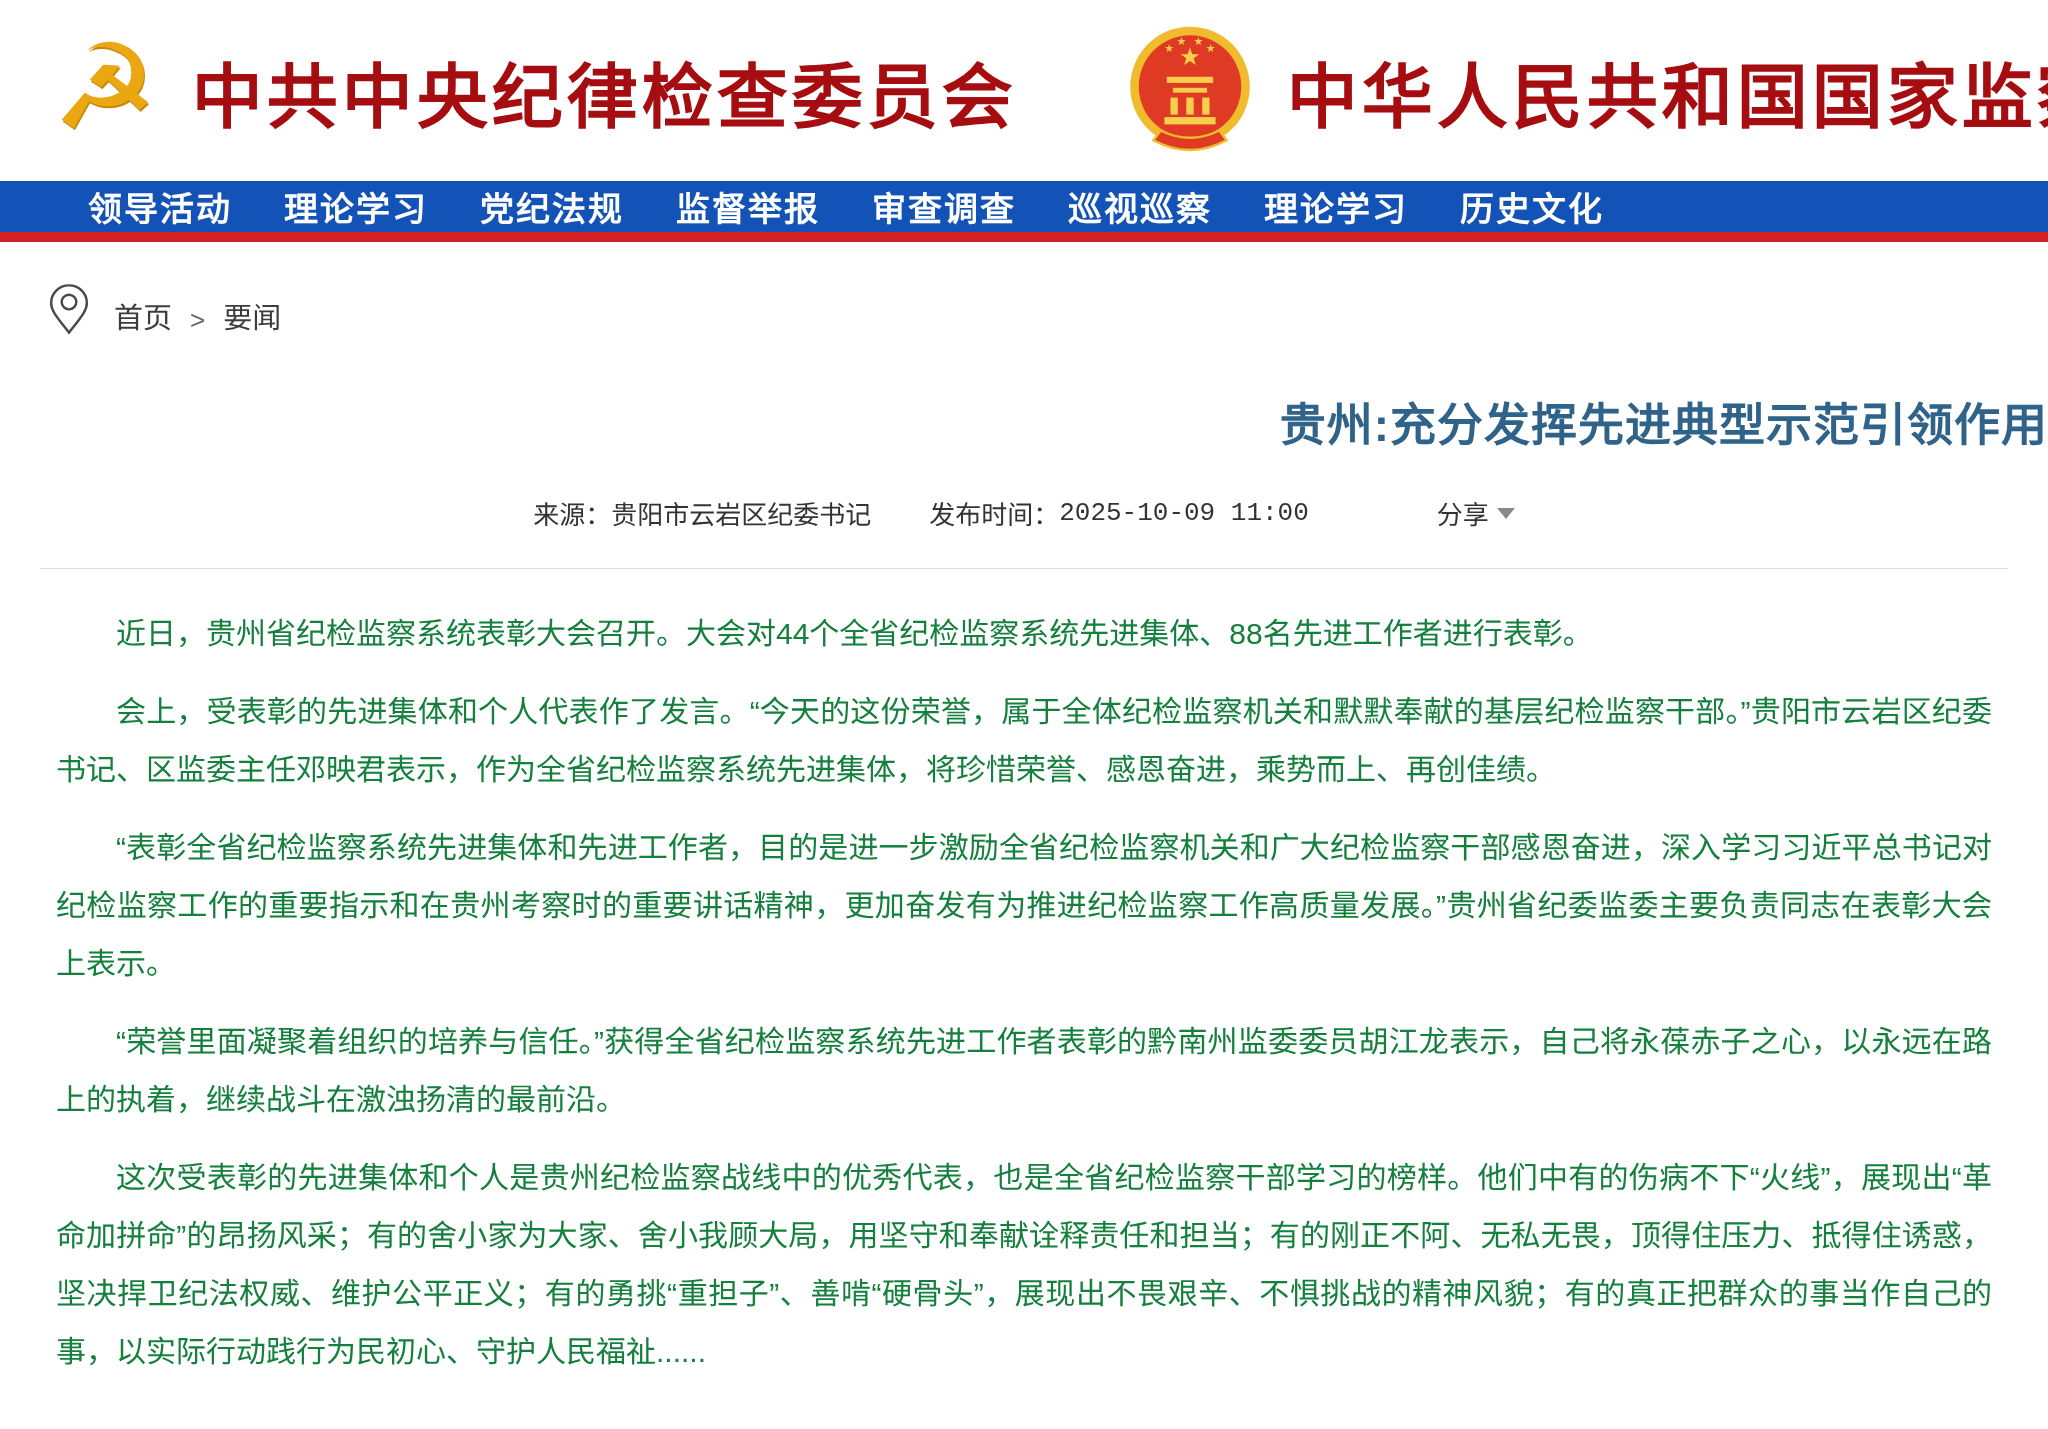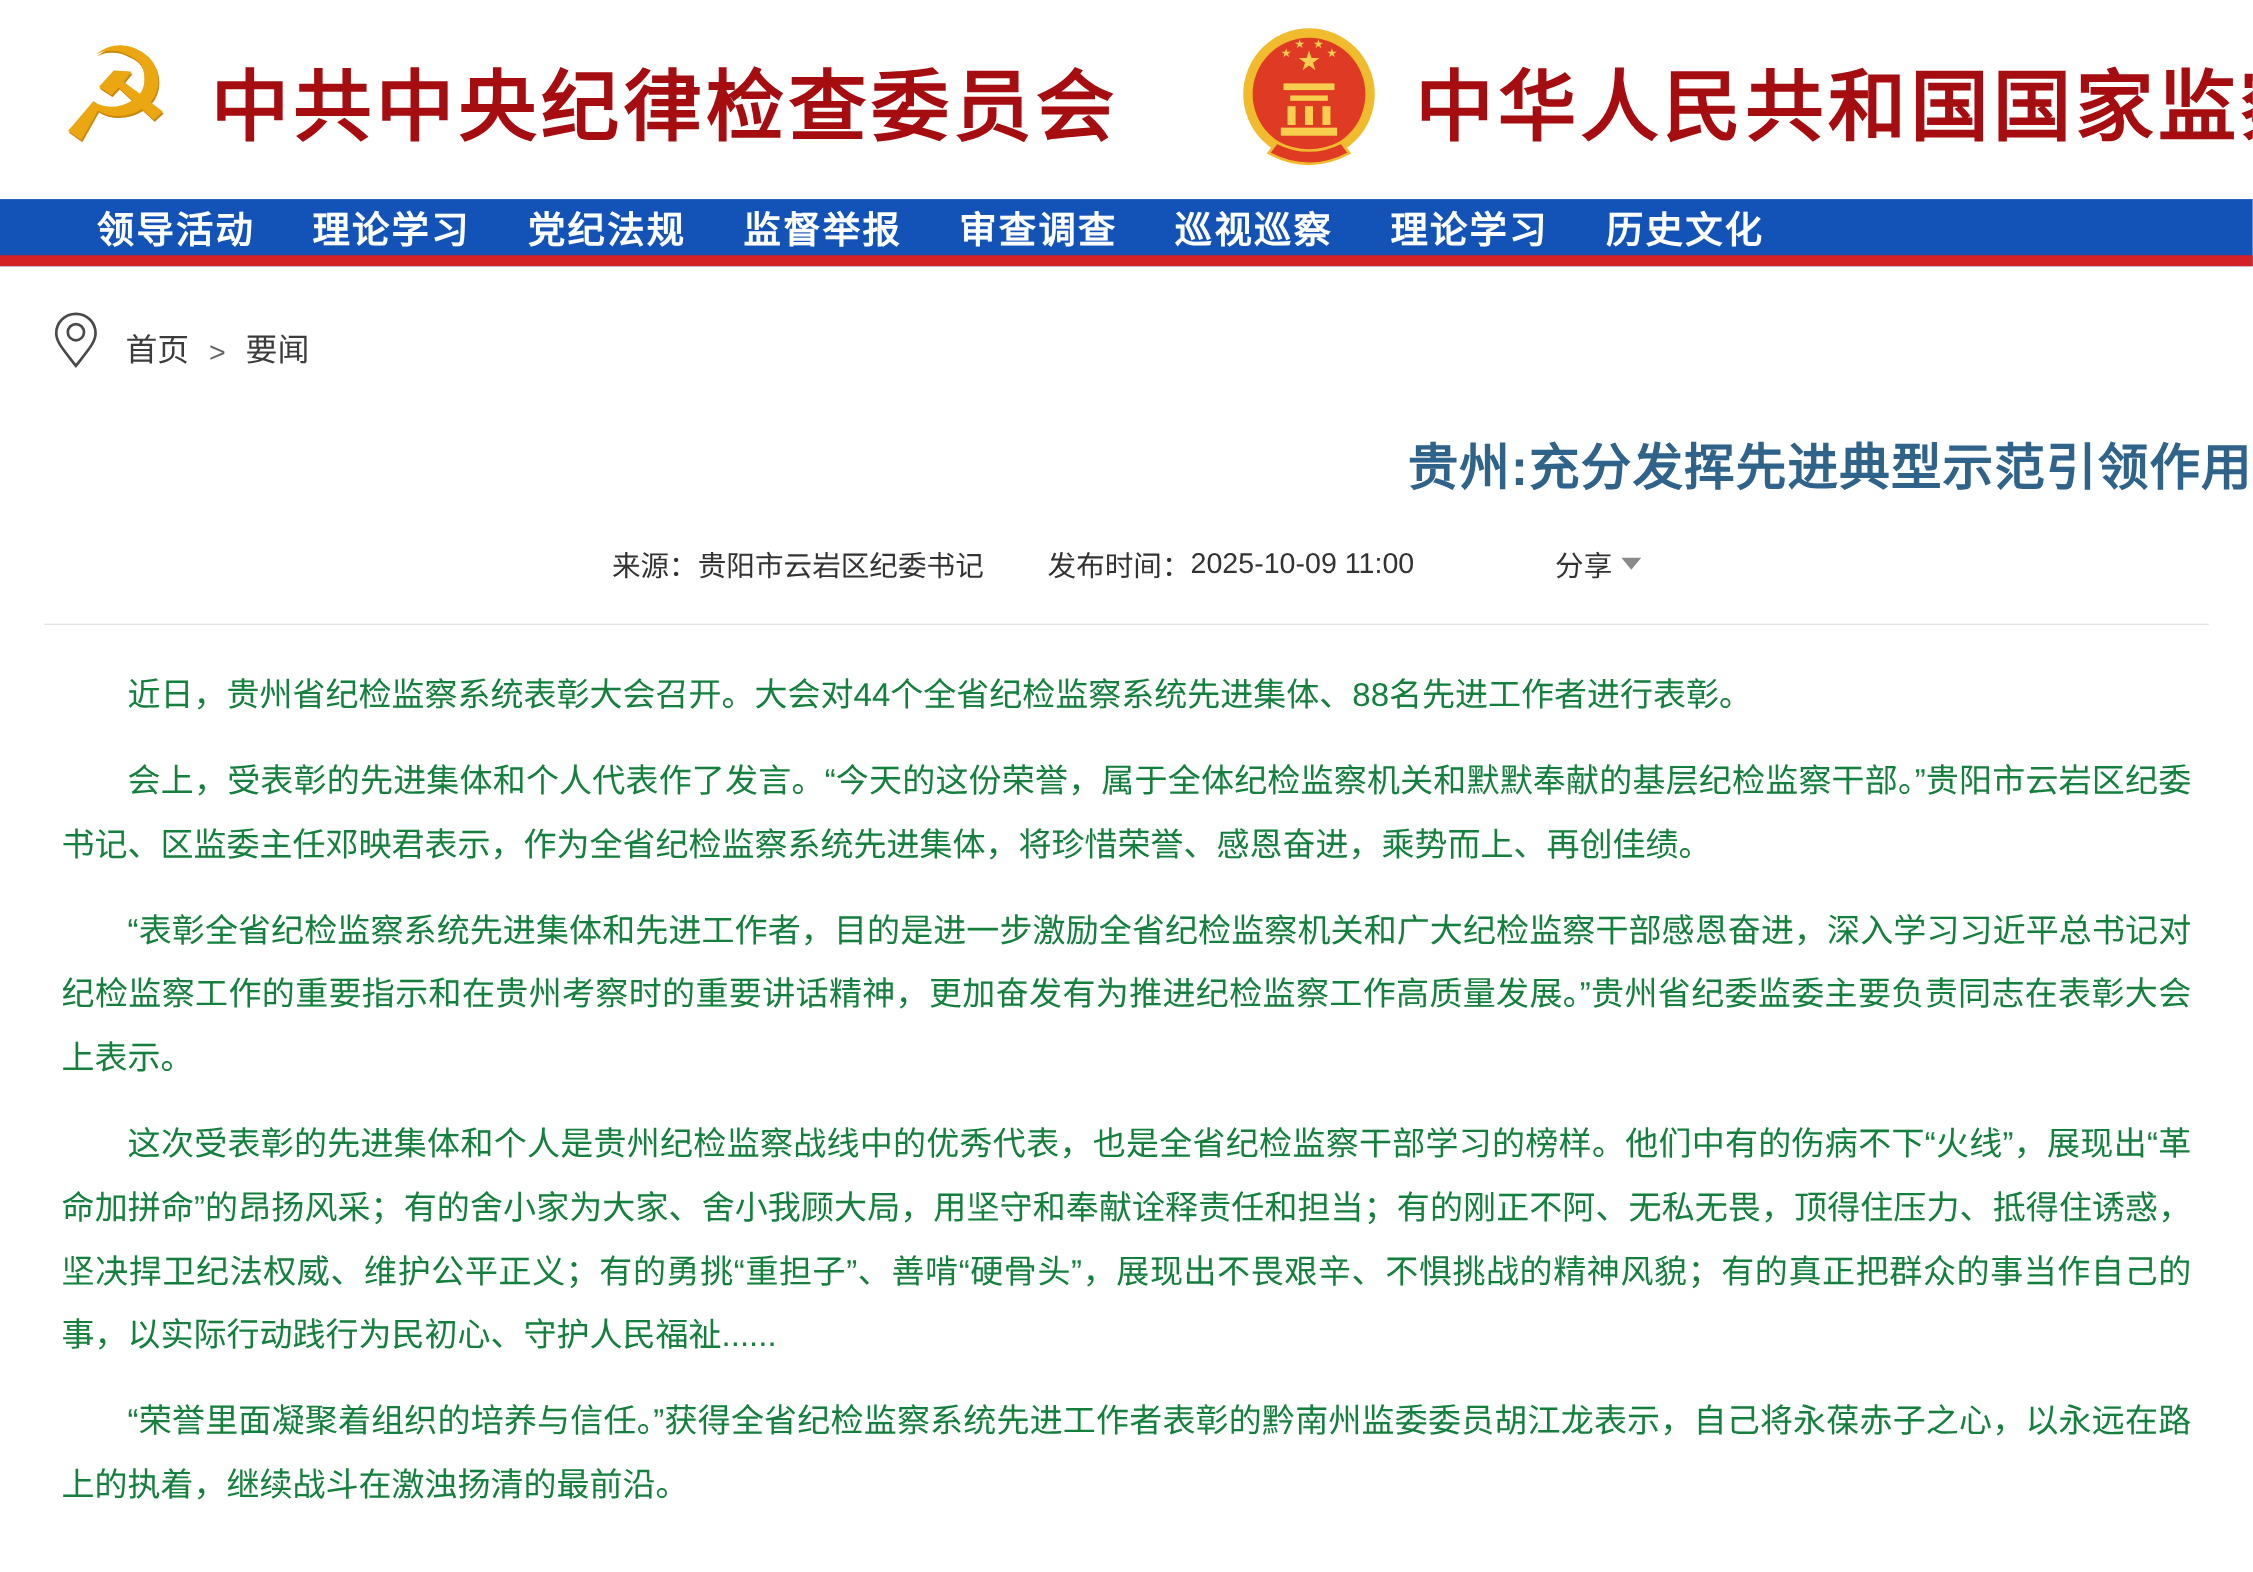--- a/index.html
+++ b/index.html
@@ -62,21 +62,21 @@
   .article-title {
     margin-top: 52px;
     text-align: right;
     font-size: 46px; font-weight: 700;
     color: #30638a;
     letter-spacing: 1px;
   }
   .article-meta {
     margin-top: 40px;
     display: flex; justify-content: center; align-items: center;
-    font-size: 26px; color: #333;
+    font-size: 26px; color: #333; font-family: Liberation Mono, monospace;
   }
   .meta-group { display: flex; align-items: center; }
   .meta-gap-1 { margin-left: 58px; }
   .meta-share { margin-left: 128px; display: flex; align-items: center; cursor: pointer; }
   .chevron-down {
     width: 0; height: 0; margin-left: 8px;
     border-left: 9px solid transparent;
     border-right: 9px solid transparent;
     border-top: 11px solid #8a8a8a;
   }
@@ -164,16 +164,16 @@
       <span class="chevron-down"></span>
     </span>
   </div>
 
   <hr class="meta-divider">
 
   <div class="article-body">
     <p>近日，贵州省纪检监察系统表彰大会召开。大会对44个全省纪检监察系统先进集体、88名先进工作者进行表彰。</p>
     <p>会上，受表彰的先进集体和个人代表作了发言。“今天的这份荣誉，属于全体纪检监察机关和默默奉献的基层纪检监察干部。”贵阳市云岩区纪委书记、区监委主任邓映君表示，作为全省纪检监察系统先进集体，将珍惜荣誉、感恩奋进，乘势而上、再创佳绩。</p>
     <p>“表彰全省纪检监察系统先进集体和先进工作者，目的是进一步激励全省纪检监察机关和广大纪检监察干部感恩奋进，深入学习习近平总书记对纪检监察工作的重要指示和在贵州考察时的重要讲话精神，更加奋发有为推进纪检监察工作高质量发展。”贵州省纪委监委主要负责同志在表彰大会上表示。</p>
+    <p>“荣誉里面凝聚着组织的培养与信任。”获得全省纪检监察系统先进工作者表彰的黔南州监委委员胡江龙表示，自己将永葆赤子之心，以永远在路上的执着，继续战斗在激浊扬清的最前沿。</p>
     <p>这次受表彰的先进集体和个人是贵州纪检监察战线中的优秀代表，也是全省纪检监察干部学习的榜样。他们中有的伤病不下“火线”，展现出“革命加拼命”的昂扬风采；有的舍小家为大家、舍小我顾大局，用坚守和奉献诠释责任和担当；有的刚正不阿、无私无畏，顶得住压力、抵得住诱惑，坚决捍卫纪法权威、维护公平正义；有的勇挑“重担子”、善啃“硬骨头”，展现出不畏艰辛、不惧挑战的精神风貌；有的真正把群众的事当作自己的事，以实际行动践行为民初心、守护人民福祉......</p>
-    <p>“荣誉里面凝聚着组织的培养与信任。”获得全省纪检监察系统先进工作者表彰的黔南州监委委员胡江龙表示，自己将永葆赤子之心，以永远在路上的执着，继续战斗在激浊扬清的最前沿。</p>
   </div>
 </main>
 
 </body></html>

